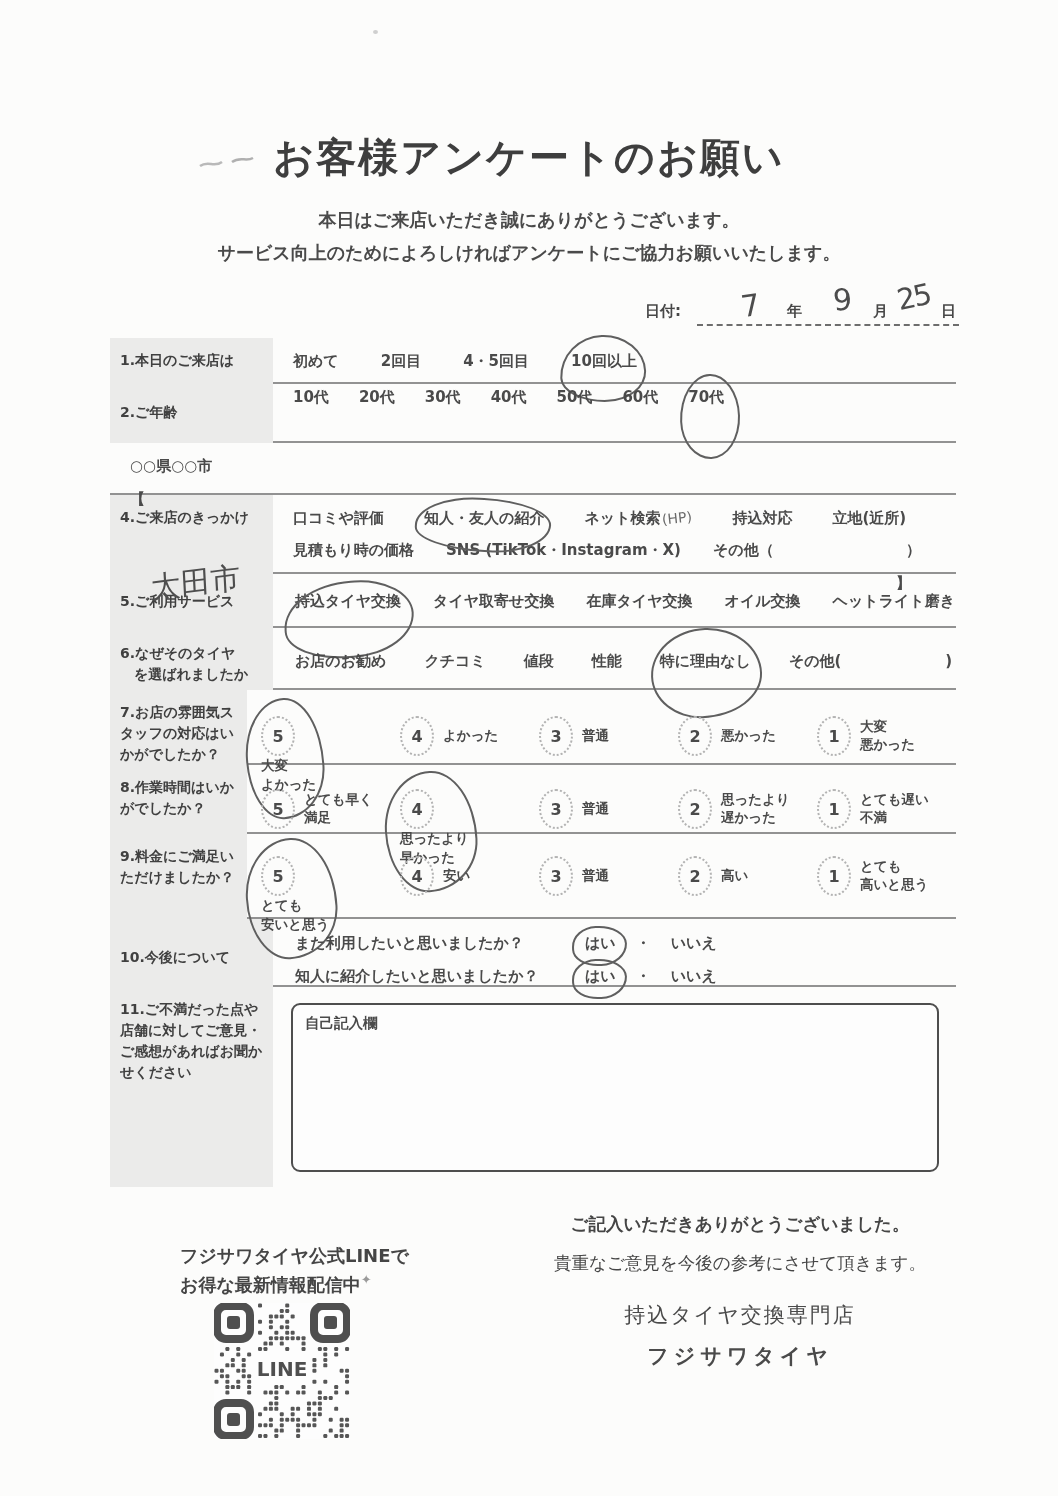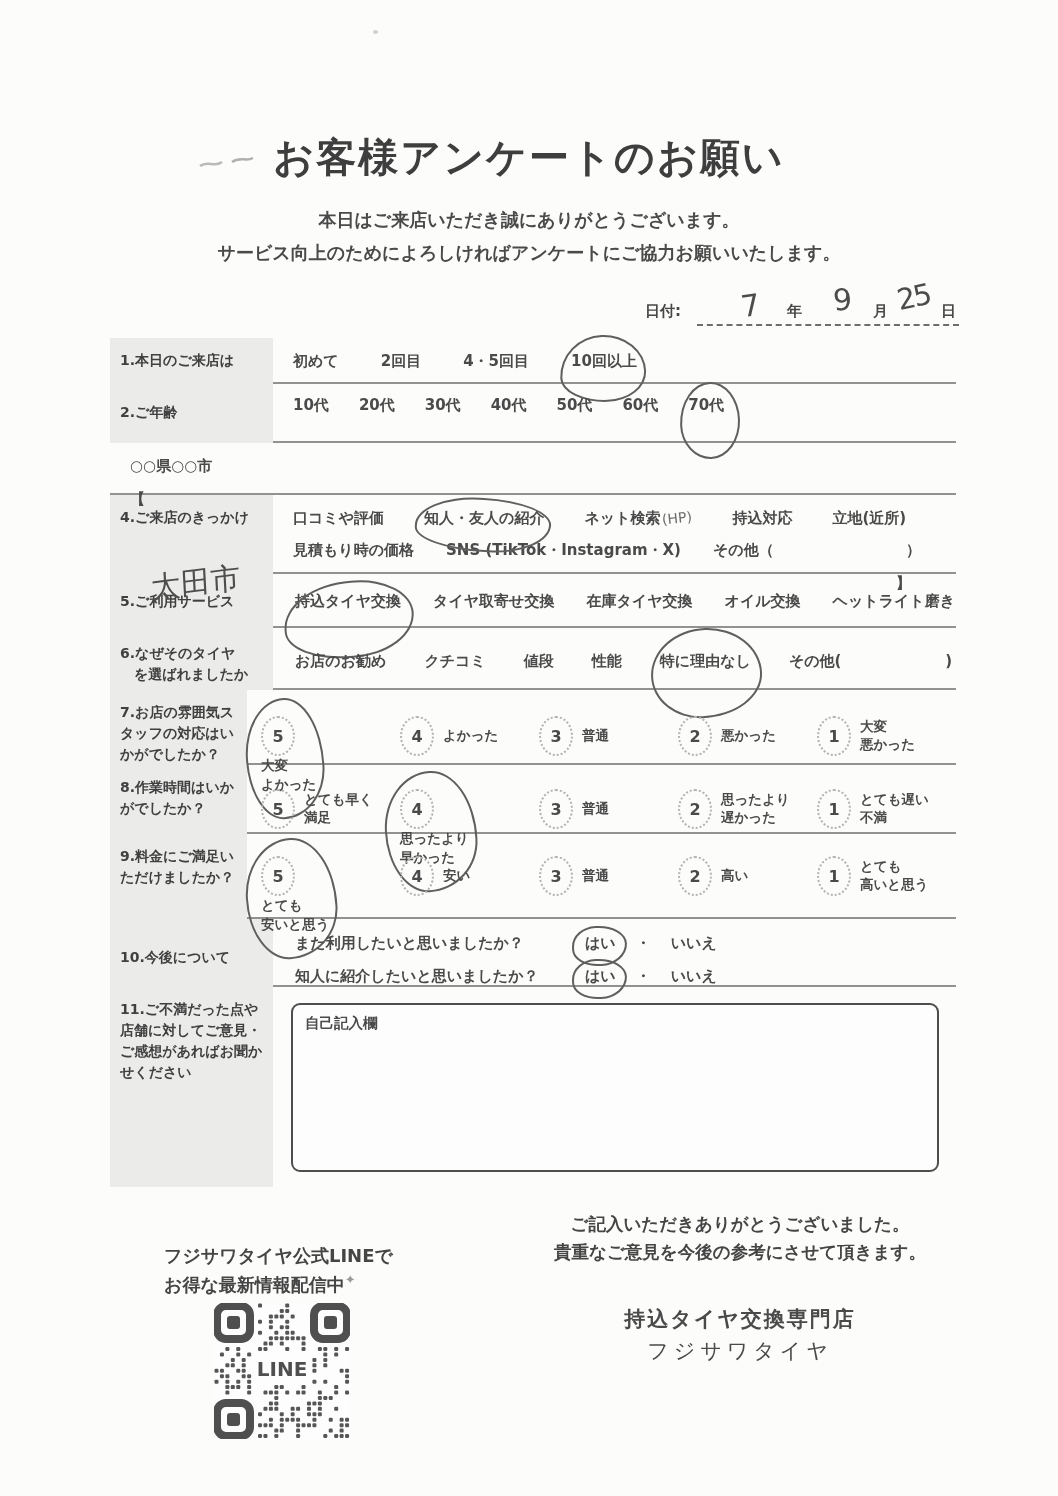--- a/index.html
+++ b/index.html
@@ -28,21 +28,21 @@
   .table{position:absolute;left:110px;top:338px;width:846px;}
   .row{display:flex;}
   .lab{width:163px;background:#ebebea;padding:12px 4px 0 10px;font-size:14px;font-weight:700;
        line-height:1.5;box-sizing:border-box;white-space:pre-line;color:#404040;}
   .opts{flex:1;border-bottom:2px solid #929292;position:relative;box-sizing:border-box;
         font-size:15px;font-weight:700;color:#4a4a4a;}
   .q1{height:46px}.q2{height:59px}.q3{height:52px}.q4{height:79px}.q5{height:54px}
   .q6{height:62px}.q7{height:75px}.q8{height:69px}.q9{height:85px}.q10{height:68px}.q11{height:200px}
   .q11 .opts{border-bottom:none;}
   .q1 .opts{display:flex;gap:42px;padding:14px 0 0 20px;}
-  .q2 .opts{display:flex;gap:30px;padding:12px 0 0 20px;}
+  .q2 .opts{display:flex;gap:30px;padding:4px 0 0 20px;}
   .q2 .lab{padding-top:18px;}
   .q3 .opts{display:flex;gap:14px;padding:14px 0 0 20px;flex-direction:column;}
   .q3 .lab{padding-top:16px;}
   .q4 .opts{padding:14px 0 0 20px;}
   .q4 .oline{display:flex;gap:40px;}
   .q4 .line2{gap:32px;margin-top:13px;}
   .q5 .opts{display:flex;gap:32px;padding:18px 0 0 22px;}
   .q5 .lab{padding-top:17px;}
   .q6 .opts{display:flex;gap:38px;padding:24px 0 0 22px;}
   .q6 .lab{padding-top:15px;}
@@ -77,28 +77,28 @@
   .q5 .circled::after{inset:-11px -13px -32px -11px;transform:rotate(-4deg);border-radius:55% 45% 50% 50%/60% 48% 55% 40%;}
   .q6 .circled::after{inset:-24px -11px -30px -9px;border-radius:50% 50% 55% 45%/52% 52% 48% 48%;}
   .scale-inner.circled::after{inset:-18px -8px -26px -15px;border-radius:52% 48% 55% 45%/48% 58% 42% 52%;transform:rotate(-3deg);}
   .q10 .circled::after{inset:-8px -11px -13px -13px;border-radius:46% 54% 50% 50%/52% 48% 56% 44%;}
 
   .comment-box{margin-left:18px;width:648px;height:169px;border:2px solid #4e4e4e;border-radius:9px;
       background:#fdfdfd;padding:9px 12px;box-sizing:border-box;}
   .box-label{font-size:14.5px;font-weight:700;}
 
   
-  .f-left{position:absolute;left:164px;top:1242px;font-size:18px;font-weight:700;line-height:1.55;color:#454545;}
+  .f-left{position:absolute;left:180px;top:1242px;font-size:18px;font-weight:700;line-height:1.55;color:#454545;}
   .sparkle{color:#9a9a9a;font-size:13px;vertical-align:super;}
   .qr-wrap{position:absolute;left:214px;top:1303px;width:136px;height:136px;}
   .f-right{position:absolute;left:520px;top:1212px;width:440px;text-align:center;color:#454545;}
   .fr1{font-size:17.5px;font-weight:700;}
-  .fr2{font-size:17.5px;font-weight:700;margin-top:4px;}
-  .shop-tag{font-size:21px;font-weight:700;margin-top:41px;letter-spacing:2px;color:#4a4a4a;}
-  .shop-name{font-size:21px;font-weight:400;margin-top:4px;letter-spacing:5px;color:#4a4a4a;}
+  .fr2{font-size:17.5px;font-weight:400;margin-top:15px;}
+  .shop-tag{font-size:21px;font-weight:400;margin-top:26px;letter-spacing:2px;color:#4a4a4a;}
+  .shop-name{font-size:21px;font-weight:700;margin-top:13px;letter-spacing:5px;color:#4a4a4a;}
 </style>
 </head>
 <body>
 
 <div class="page">
   <div class="speck"></div>
   <svg class="scribble" width="60" height="26">
     <path d="M4,16 C12,10 18,18 26,12" stroke="#b9b9b9" stroke-width="2.5" fill="none"></path>
     <path d="M36,12 C44,6 50,12 57,8" stroke="#b0b0b0" stroke-width="2.5" fill="none"></path>
   </svg>

